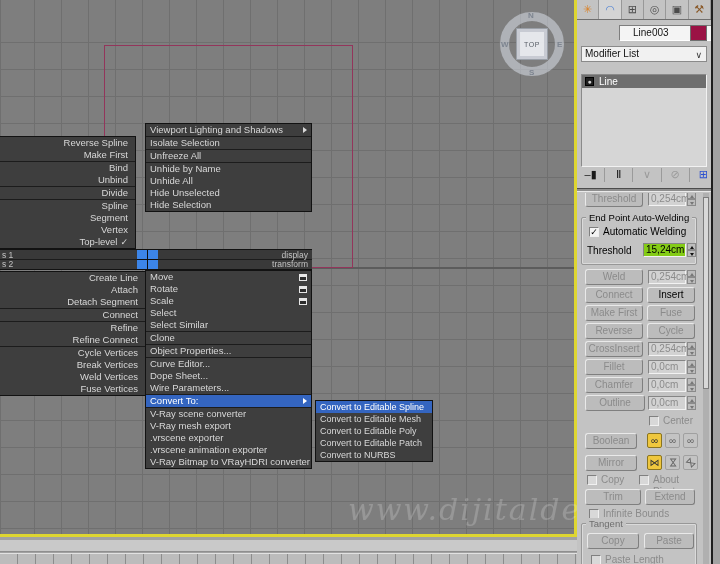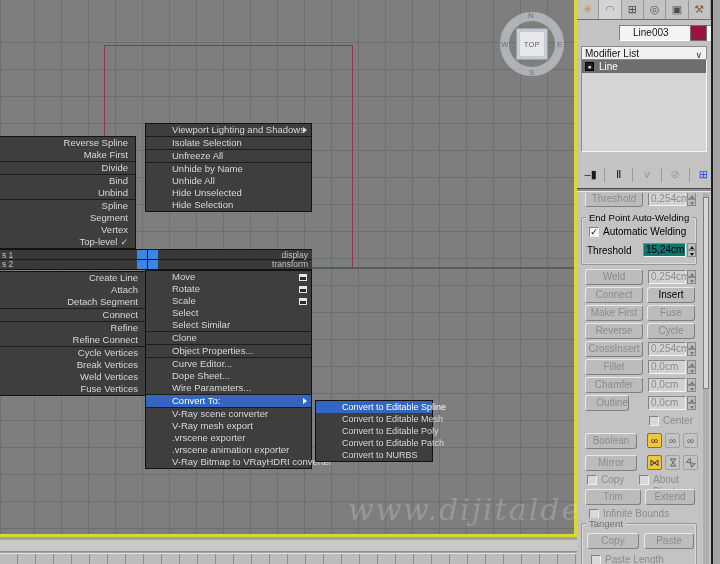--- a/index.html
+++ b/index.html
@@ -35,21 +35,21 @@
     box-shadow:inset 0 0 0 3px rgba(180,185,195,0.6); display:flex; align-items:center;
     justify-content:center; font-size:7px; color:#5a6068; letter-spacing:0.5px; }
 
   
   .menu { position:absolute; background:#3e3e3e; border:1px solid #121212; color:#d8d8d8;
     font-size:9.5px; z-index:5; }
   .menu .sec { border-bottom:1px solid #1c1c1c; }
   .menu .sec:last-child { border-bottom:none; }
   .mi { height:12px; line-height:12px; white-space:nowrap; position:relative; }
   .menu.ralign .mi { text-align:right; padding-right:7px; padding-left:4px; }
-  .menu.lalign .mi { text-align:left; padding-left:26px; padding-right:14px; }
+  .menu.lalign .mi { text-align:left; padding-left:4px; padding-right:14px; }
   .mi.hl { background:#3465c0; color:#ffffff; }
   .mi .arrow { position:absolute; right:4px; top:3px; width:0; height:0;
     border-left:4px solid #d8d8d8; border-top:3px solid transparent;
     border-bottom:3px solid transparent; }
   .mi.hl .arrow { border-left-color:#fff; }
   .mi .setbox { position:absolute; right:4px; top:3px; width:8px; height:7px;
     border:1px solid #e6e6e6; background:#2b2b2b; box-shadow:inset 0 2px 0 #e6e6e6; }
   .mi .chk { margin-left:3px; font-size:9px; }
 
   #hdrbars { position:absolute; left:0; top:249px; width:312px; height:21px;
@@ -82,21 +82,21 @@
   #name-row { position:absolute; left:4px; top:25px; width:126px; height:16px; }
   #obj-name { position:absolute; left:0; top:0; width:104px; height:16px; background:#f4f4f4;
     border:1px solid #7e7e7e; border-bottom-color:#fff; border-right-color:#fff;
     font-size:10px; line-height:14px; padding-left:13px; color:#111;margin-left:38px; }
   #obj-color { position:absolute; left:109px; top:0; width:17px; height:16px;
     background:#9b1245; border:1px solid #6f6f6f; }
   #modifier-list { position:absolute; left:4px; top:46px; width:126px; height:16px;
     background:#f1f1f1; border:1px solid #8a8a8a; font-size:10px; line-height:14px;
     padding-left:3px; color:#111; }
   #modifier-list .chev { position:absolute; right:4px; top:1px; font-size:9px; color:#333; }
-  #stack { position:absolute; left:4px; top:59px; width:126px; height:93px; background:#d6d6d6;
+  #stack { position:absolute; left:4px; top:74px; width:126px; height:93px; background:#d6d6d6;
     border:1px solid #8a8a8a; border-bottom-color:#f2f2f2; border-right-color:#f2f2f2; }
   .stack-row { height:13px; background:#6e6e6e; color:#fff; font-size:10px; line-height:13px;
     padding-left:17px; position:relative; }
   .stack-row .bulb { position:absolute; left:3px; top:2px; width:9px; height:9px;
     background:#1d1d1d; border:1px solid #000; color:#cfcfcf; font-size:7px; line-height:8px;
     text-align:center; }
   #stack-toolbar { position:absolute; left:0; top:163px; width:134px; height:23px;
     display:flex; align-items:center; padding-left:6px; }
   #stack-toolbar .ic { width:16px; text-align:center; font-size:11px; color:#1a1a1a; }
   #stack-toolbar .ic.dis { color:#9a9a9a; }
@@ -106,21 +106,21 @@
     background:#8f8f8f; border-top:1px solid #4c4c4c; border-bottom:1px solid #e9e9e9; }
 
   #rollout { position:absolute; left:0; top:193px; width:126px; height:371px; overflow:hidden; }
   .pbtn { position:absolute; height:16px; background:#bcbcbc; border:1px solid #7f7f7f;
     border-top-color:#e9e9e9; border-left-color:#e9e9e9; border-radius:3px; font-size:10px;
     text-align:center; line-height:14px; color:#8b8b8b; }
   .pbtn.en { color:#000; }
   .pfield { position:absolute; height:14px; background:#d2d2d2; border:1px solid #858585;
     border-bottom-color:#f2f2f2; border-right-color:#f2f2f2; font-size:10px; line-height:12px;
     padding-left:2px; color:#8b8b8b; }
-  .pfield.en { background:#0f766e; color:#000; }
+  .pfield.en { background:#84cc16; color:#000; }
   .spin { position:absolute; width:9px; height:14px; }
   .spin i { position:absolute; left:0; width:9px; height:7px; background:#bcbcbc;
     border:1px solid #8a8a8a; }
   .spin i.up { top:0; } .spin i.dn { top:7px; }
   .spin i::after { content:""; position:absolute; left:1.5px; width:0; height:0;
     border-left:2.5px solid transparent; border-right:2.5px solid transparent; }
   .spin i.up::after { top:1.5px; border-bottom:3px solid #777; }
   .spin i.dn::after { top:1.5px; border-top:3px solid #777; }
   .spin.en i.up::after { border-bottom-color:#111; }
   .spin.en i.dn::after { border-top-color:#111; }
@@ -170,25 +170,25 @@
       <div id="vc-face">TOP</div>
     </div>
   </div>
 
   <div class="menu ralign" id="menu-upper-left">
       <div class="sec">
         <div class="mi"><span>Reverse Spline</span></div>
         <div class="mi"><span>Make First</span></div>
       </div>
       <div class="sec">
-        <div class="mi"><span>Divide</span></div>
-      </div>
-      <div class="sec">
         <div class="mi"><span>Bind</span></div>
         <div class="mi"><span>Unbind</span></div>
+      </div>
+      <div class="sec">
+        <div class="mi"><span>Divide</span></div>
       </div>
       <div class="sec">
         <div class="mi"><span>Spline</span></div>
         <div class="mi"><span>Segment</span></div>
         <div class="mi"><span>Vertex</span></div>
         <div class="mi"><span>Top-level</span><span class="chk">✓</span></div>
       </div>
     </div>
   <div class="menu ralign" id="menu-lower-left">
       <div class="sec">
@@ -389,21 +389,21 @@
           <i class="dn"></i>
         </span>
 
       <div class="pbtn" style="left:8px;top:184px;width:58px;">Chamfer</div>
       <div class="pfield" style="left:71px;top:185px;width:38px;">0,0cm</div>
       <span class="spin" style="left:110px;top:185px;">
           <i class="up"></i>
           <i class="dn"></i>
         </span>
 
-      <div class="pbtn" style="left:8px;top:202px;width:44px;text-align:right;">Outline</div>
+      <div class="pbtn" style="left:8px;top:202px;width:60px;">Outline</div>
       <div class="pfield" style="left:71px;top:203px;width:38px;">0,0cm</div>
       <span class="spin" style="left:110px;top:203px;">
           <i class="up"></i>
           <i class="dn"></i>
         </span>
 
       <div class="pcheck" style="left:72px;top:222px;">
         <span class="box"></span>
         <span>Center</span>
       </div>

